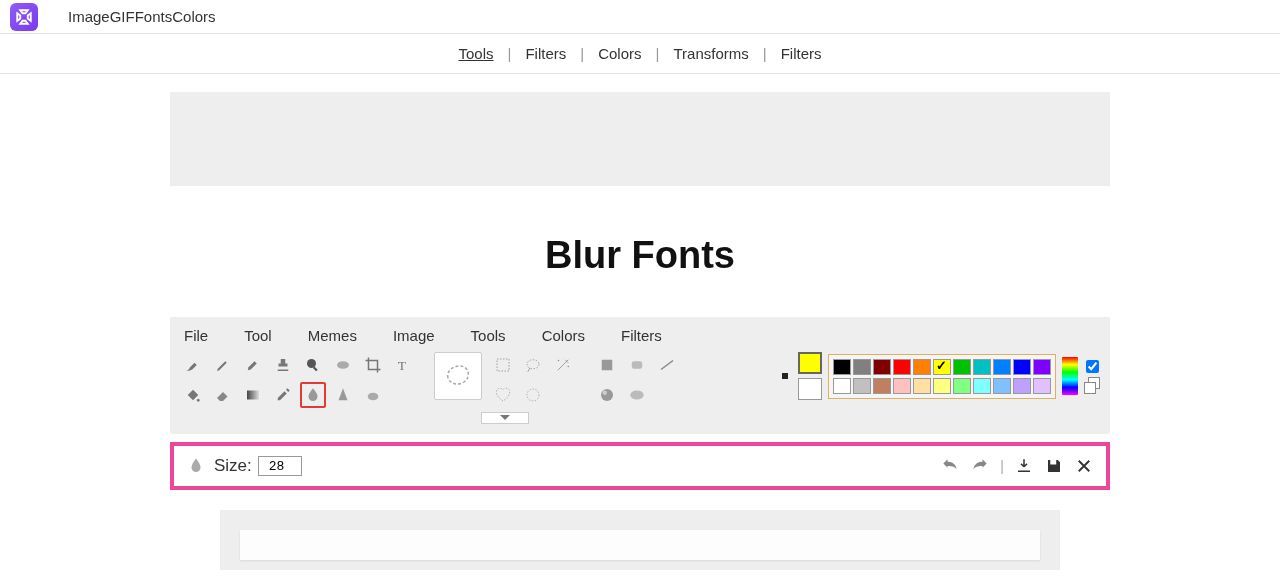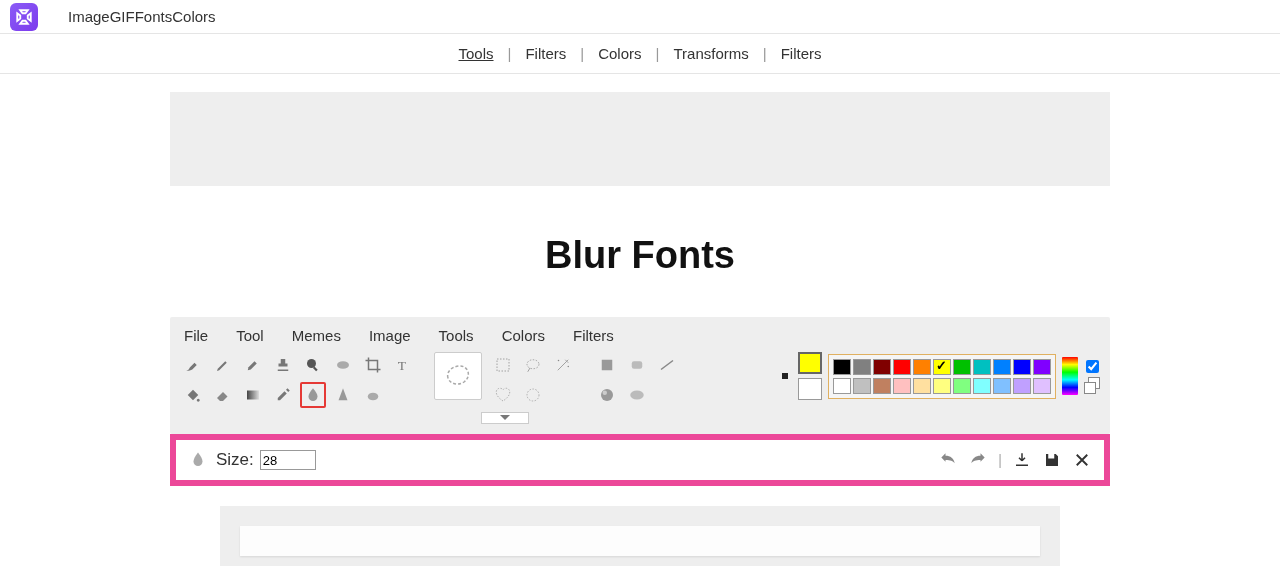--- a/index.html
+++ b/index.html
@@ -9,21 +9,21 @@
 .logo svg { width: 18px; height: 18px; }
 .tabs { display: flex; gap: 0; font-size: 15px; }
 .tabs span { cursor: pointer; }
 .mainnav { display: flex; justify-content: center; align-items: center; gap: 14px; height: 40px; border-bottom: 1px solid #e5e5e5; font-size: 15px; }
 .mainnav a { color: #333; text-decoration: none; cursor: pointer; }
 .mainnav a.active { text-decoration: underline; }
 .mainnav .sep { color: #999; }
 .bannerbox { width: 940px; height: 94px; margin: 18px auto 0; background: #eeeeee; }
 .page-title { text-align: center; font-size: 38px; font-weight: bold; margin-top: 48px; margin-bottom: 40px; color: #111; }
 .editor { width: 940px; margin: 0 auto; background: #eeeeee; border-radius: 2px; }
-.menubar { display: flex; gap: 28px; padding: 10px 14px 8px; font-size: 15px; color: #333; }
+.menubar { display: flex; gap: 36px; padding: 10px 14px 8px; font-size: 15px; color: #333; }
 .menubar span { cursor: pointer; }
 .toolbar-row { display: flex; align-items: flex-start; padding: 0 10px 10px; gap: 18px; }
 .tool-grid { display: grid; grid-template-columns: repeat(8, 26px); grid-auto-rows: 26px; gap: 4px; }
 .tool, .sel-tool, .shape-tool { width: 26px; height: 26px; display: flex; align-items: center; justify-content: center; cursor: pointer; border-radius: 2px; }
 .tool.selected { border: 2px solid #e53935; }
 .tool svg, .sel-tool svg, .shape-tool svg { width: 18px; height: 18px; }
 .sel-area { display: flex; flex-direction: column; align-items: center; }
 .sel-row { display: flex; gap: 6px; align-items: flex-start; }
 .lasso-preview { width: 48px; height: 48px; border: 1px solid #ccc; background: #fff; border-radius: 2px; display: flex; align-items: center; justify-content: center; margin-right: 2px; }
 .sel-grid { display: grid; grid-template-columns: repeat(3, 26px); grid-auto-rows: 26px; gap: 4px; }
@@ -38,24 +38,24 @@
 .palette { border: 1px solid #e0b060; padding: 4px; display: flex; flex-direction: column; gap: 3px; background: #f5f5f5; }
 .pal-row { display: flex; gap: 2px; }
 .pal-cell { width: 18px; height: 16px; border: 1px solid #999; position: relative; cursor: pointer; }
 .pal-cell.check::after { content: "✓"; position: absolute; top: -2px; left: 2px; font-size: 13px; font-weight: bold; color: #000; }
 .rainbow { width: 16px; height: 38px; background: linear-gradient(180deg,#f00,#ff0,#0f0,#0ff,#00f,#f0f); cursor: pointer; border-radius: 1px; }
 .extra-col { display: flex; flex-direction: column; align-items: center; gap: 4px; }
 .chk { width: 13px; height: 13px; }
 .mini-swatches { width: 16px; height: 16px; position: relative; }
 .mini-swatches::before { content: ""; position: absolute; top: 0; left: 4px; width: 10px; height: 10px; background: #fff; border: 1px solid #888; }
 .mini-swatches::after { content: ""; position: absolute; top: 5px; left: 0; width: 10px; height: 10px; background: #fff; border: 1px solid #888; }
-.optionsbar { display: flex; align-items: center; padding: 8px 12px; background: #fff; border: 6px solid #ec4899; width: 940px; margin: 0 auto; }
+.optionsbar { display: flex; align-items: center; padding: 8px 12px; background: #fff; border: 4px solid #ec4899; width: 940px; margin: 8px auto; }
 .drop-icon { width: 20px; height: 24px; margin-right: 8px; display: flex; align-items: center; justify-content: center; }
 .size-label { font-size: 17px; margin-right: 6px; }
-.size-input { width: 56px; height: 20px; border: 1px solid #999; font-size: 13px; padding: 0 2px; }
+.size-input { width: 44px; height: 20px; border: 1px solid #999; font-size: 13px; padding: 0 10px; font-family: Liberation Mono, monospace; }
 .right-actions { margin-left: auto; display: flex; align-items: center; gap: 10px; }
 .right-actions .ico { width: 20px; height: 20px; display: flex; align-items: center; justify-content: center; cursor: pointer; color: #555; }
 .right-actions .sep { color: #aaa; }
 .canvas-outer { width: 840px; margin: 20px auto 0; background: #eeeeee; padding: 20px 0 0; min-height: 60px; border-top: none; }
 .canvas-paper { width: 800px; height: 30px; margin: 0 auto; background: #fdfdfd; box-shadow: 0 1px 2px rgba(0,0,0,0.1); }
 </style>
 </head>
 <body>
 
 <div class="topbar">

